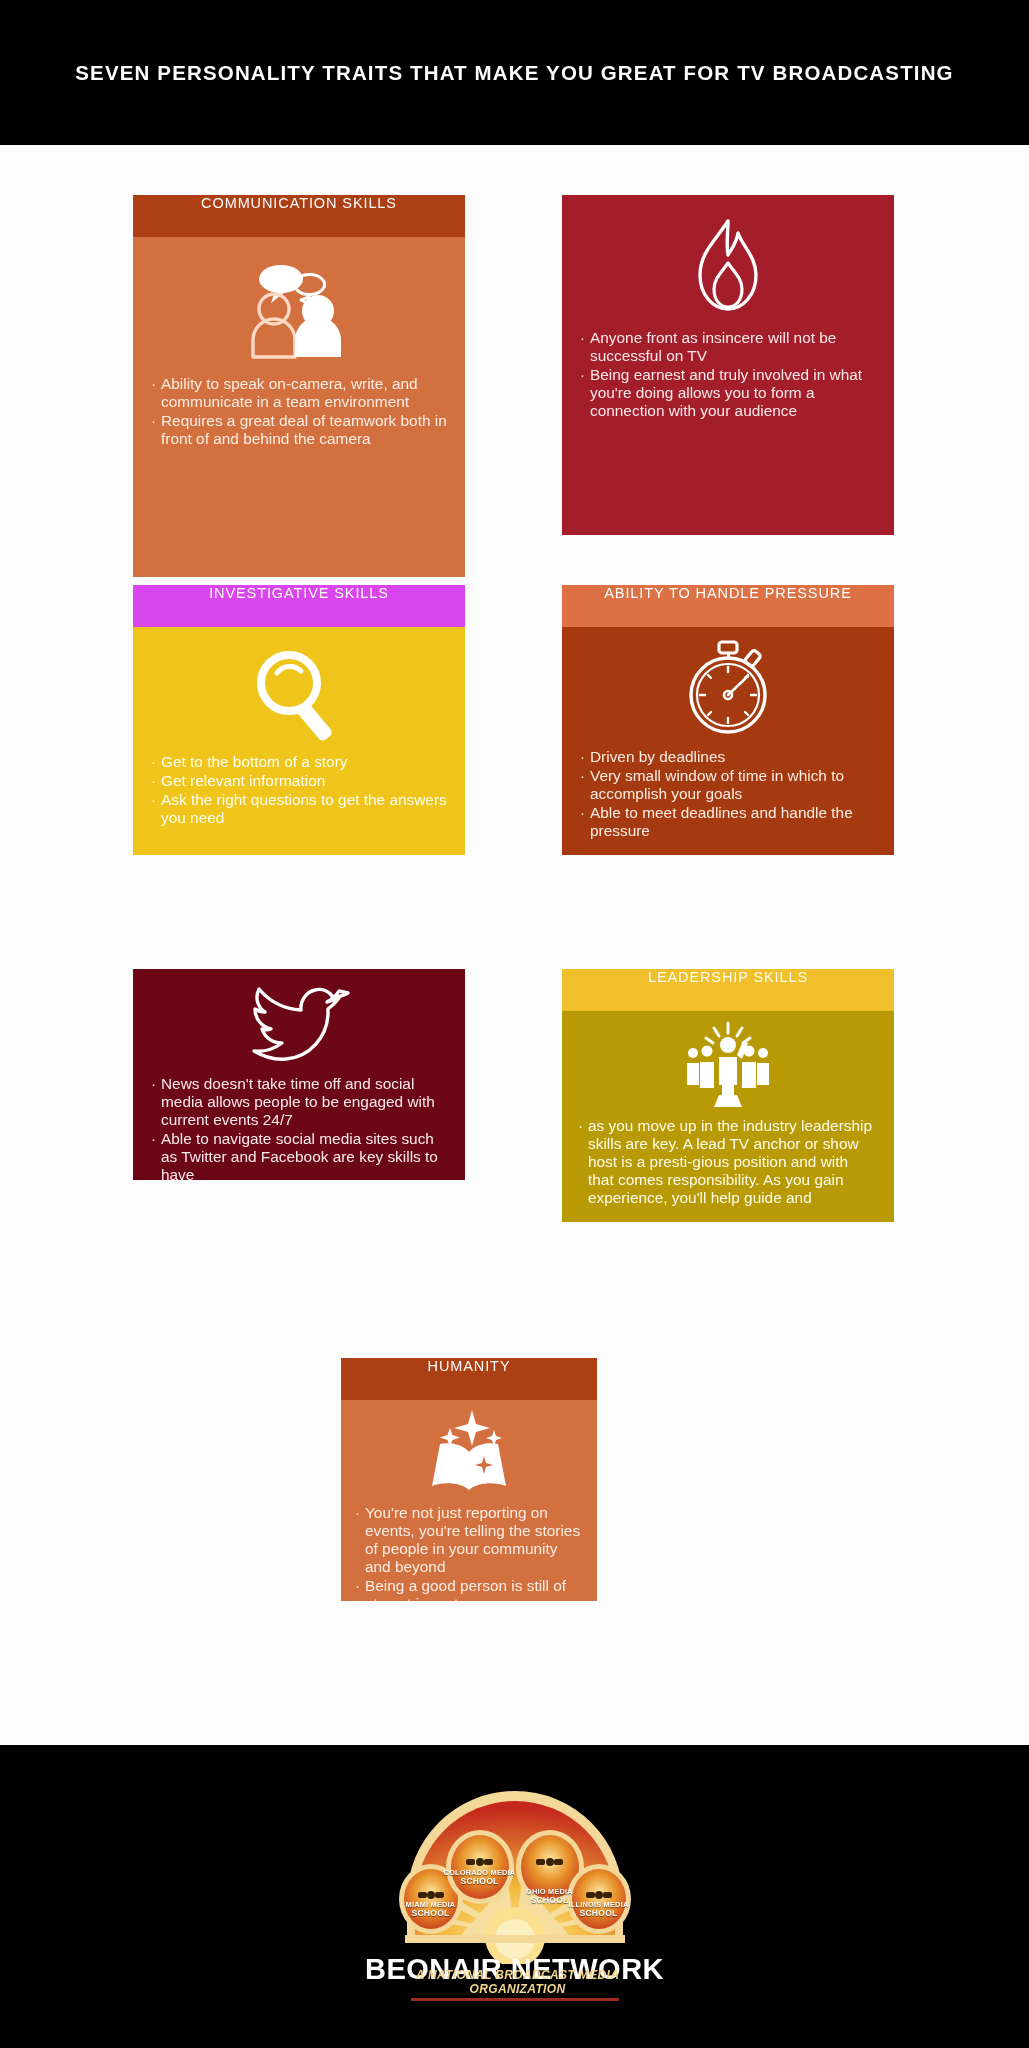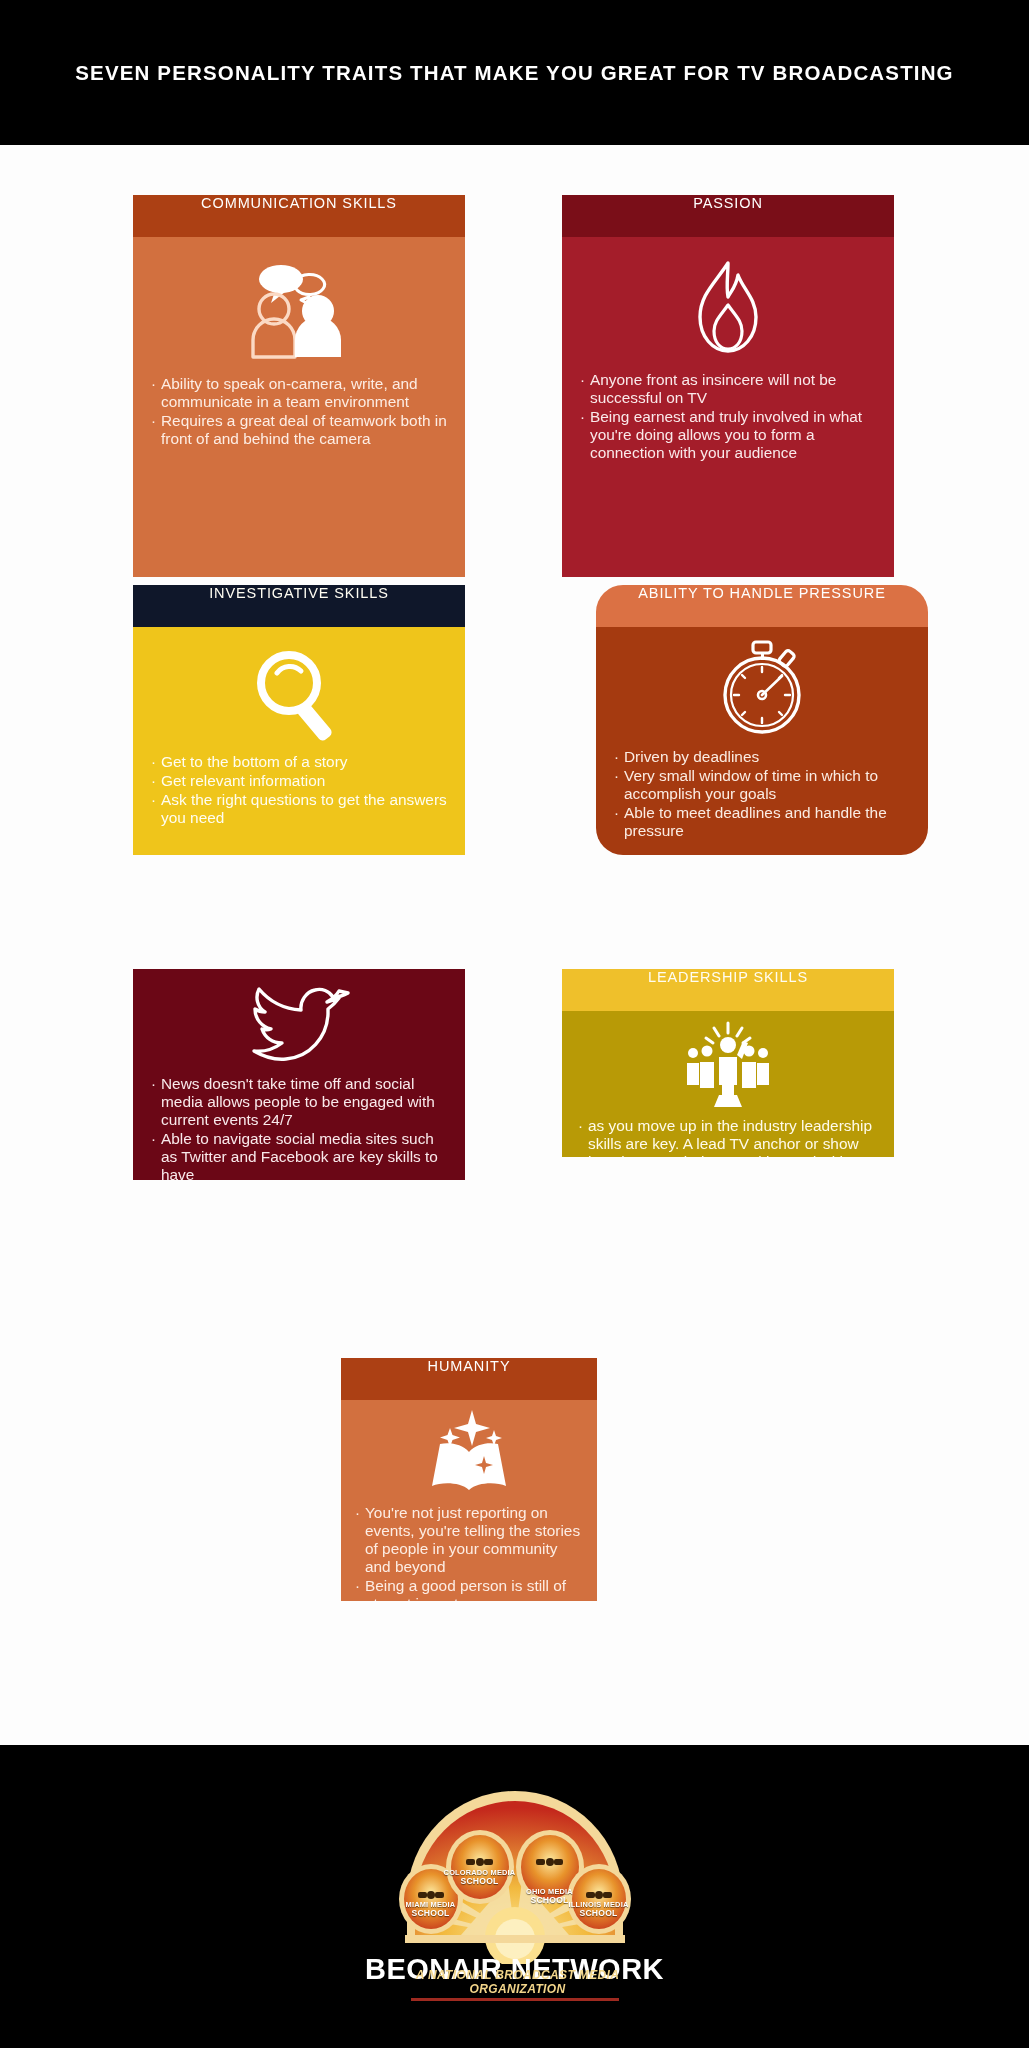--- a/index.html
+++ b/index.html
@@ -91,21 +91,21 @@
     margin-right: 5px;
     font-size: 15px;
     line-height: 1.17;
   }
   .bullet .txt { flex: 1 1 auto; }
 
   
   #card-communication { left: 133px; top: 50px; }
   #card-passion       { left: 562px; top: 50px; }
   #card-investigative { left: 133px; top: 440px; }
-  #card-pressure      { left: 596px; top: 440px; border-radius: 27px; }
+  #card-pressure      { left: 562px; top: 440px; }
   #card-socialmedia   { left: 133px; top: 824px; }
   #card-leadership    { left: 562px; top: 824px; }
   #card-humanity      { left: 341px; top: 1213px; }
 
   
   .bottom-banner {
     position: absolute;
     left: 0; top: 1745px;
     width: 1029px;
     height: 303px;
@@ -194,23 +194,20 @@
         </div>
         <div class="bullet" style="color:#FDEDE4;">
           <span class="dot">·</span>
           <span class="txt">Requires a great deal of teamwork both in front of and behind the camera</span>
         </div>
       </div>
     </div>
   </div>
 
   <div class="card" id="card-passion" style="height:382px;">
-    <div class="card-head" style="background:#7A0E18;">
-      <span class="card-head-label">PASSION</span>
-    </div>
     <div class="card-body" style="background:#A41D2A;height:340px;">
       <div class="icon-wrap" style="height:112px;padding-top:14px;">
         <svg width="90" height="100" viewBox="0 0 90 100">
           <path d="M45 6 C32 26 17 38 17 60 C17 80 30 94 45 94 C60 94 73 80 73 60 C73 42 60 32 55 18 C53 30 48 34 45 40 C43 30 45 18 45 6 Z" fill="none" stroke="#fff" stroke-width="3.4" stroke-linejoin="round"></path>
           <path d="M45 48 C38 58 31 64 31 74 C31 85 37 92 45 92 C53 92 59 85 59 74 C59 64 52 58 45 48 Z" fill="none" stroke="#fff" stroke-width="3.2" stroke-linejoin="round"></path>
         </svg>
       </div>
       <div class="bullets">
         <div class="bullet" style="color:#FAE9EA;">
           <span class="dot">·</span>
@@ -218,21 +215,21 @@
         </div>
         <div class="bullet" style="color:#FAE9EA;">
           <span class="dot">·</span>
           <span class="txt">Being earnest and truly involved in what you're doing allows you to form a connection with your audience</span>
         </div>
       </div>
     </div>
   </div>
 
   <div class="card" id="card-investigative" style="height:270px;">
-    <div class="card-head" style="background:#0f172a;">
+    <div class="card-head" style="background:#d946ef;">
       <span class="card-head-label" style="color:#FFFDF2;">INVESTIGATIVE SKILLS</span>
     </div>
     <div class="card-body" style="background:#EFC51B;height:228px;">
       <div class="icon-wrap" style="height:104px;padding-top:14px;">
         <svg width="104" height="100" viewBox="0 0 104 100">
           <circle cx="42" cy="40" r="28" fill="none" stroke="#fff" stroke-width="8"></circle>
           <path d="M30 30 a16 16 0 0 1 24 -2" fill="none" stroke="#fff" stroke-width="5" stroke-linecap="round"></path>
           <rect x="60" y="58" width="15" height="42" rx="5" fill="#fff" transform="rotate(-40 67 79)"></rect>
         </svg>
       </div>
@@ -314,21 +311,21 @@
           <span class="txt">News doesn't take time off and social media allows people to be engaged with current events 24/7</span>
         </div>
         <div class="bullet" style="color:#F9E9EB;">
           <span class="dot">·</span>
           <span class="txt">Able to navigate social media sites such as Twitter and Facebook are key skills to have</span>
         </div>
       </div>
     </div>
   </div>
 
-  <div class="card" id="card-leadership" style="height:188px;">
+  <div class="card" id="card-leadership" style="height:253px;">
     <div class="card-head" style="background:#EFC02B;">
       <span class="card-head-label" style="color:#FFFDF2;">LEADERSHIP SKILLS</span>
     </div>
     <div class="card-body" style="background:#B89A06;height:211px;">
       <div class="icon-wrap" style="height:92px;padding-top:8px;">
         <svg width="110" height="86" viewBox="0 0 110 86">
           <g stroke="#fff" stroke-width="3" stroke-linecap="round">
             <line x1="55" y1="2" x2="55" y2="12"></line>
             <line x1="41" y1="7" x2="46" y2="15"></line>
             <line x1="69" y1="7" x2="64" y2="15"></line>

